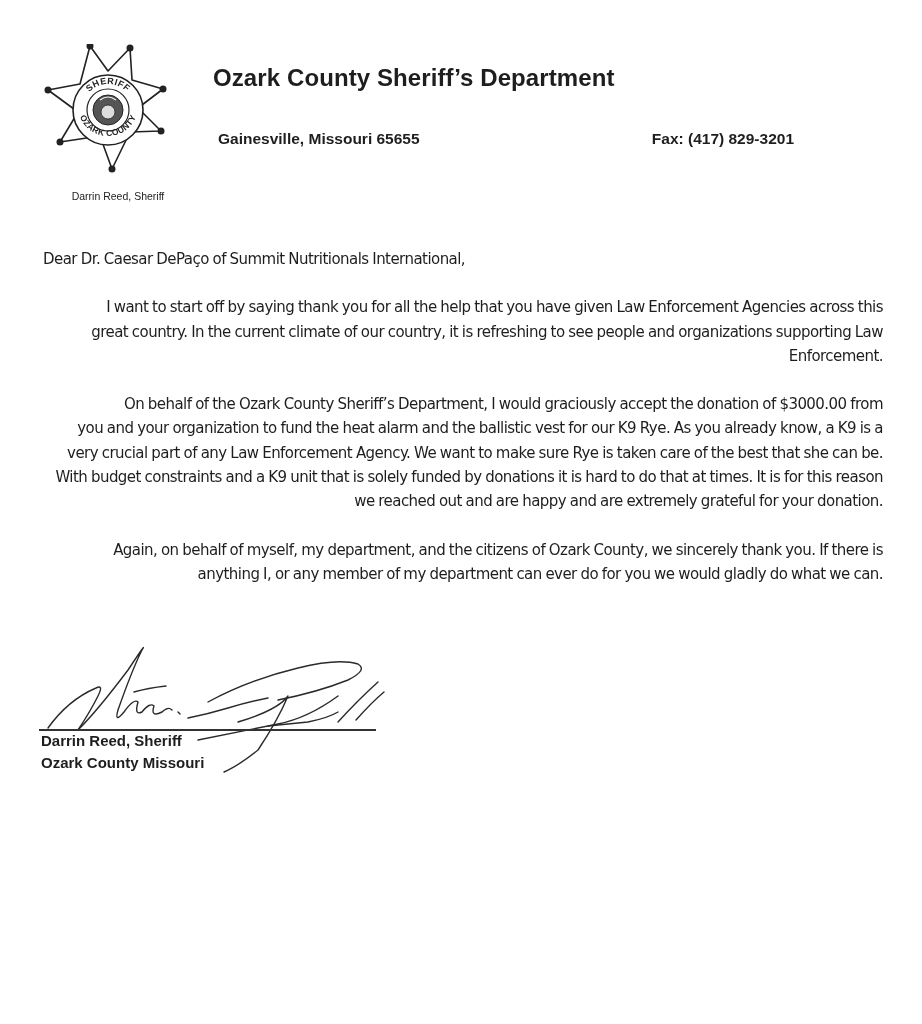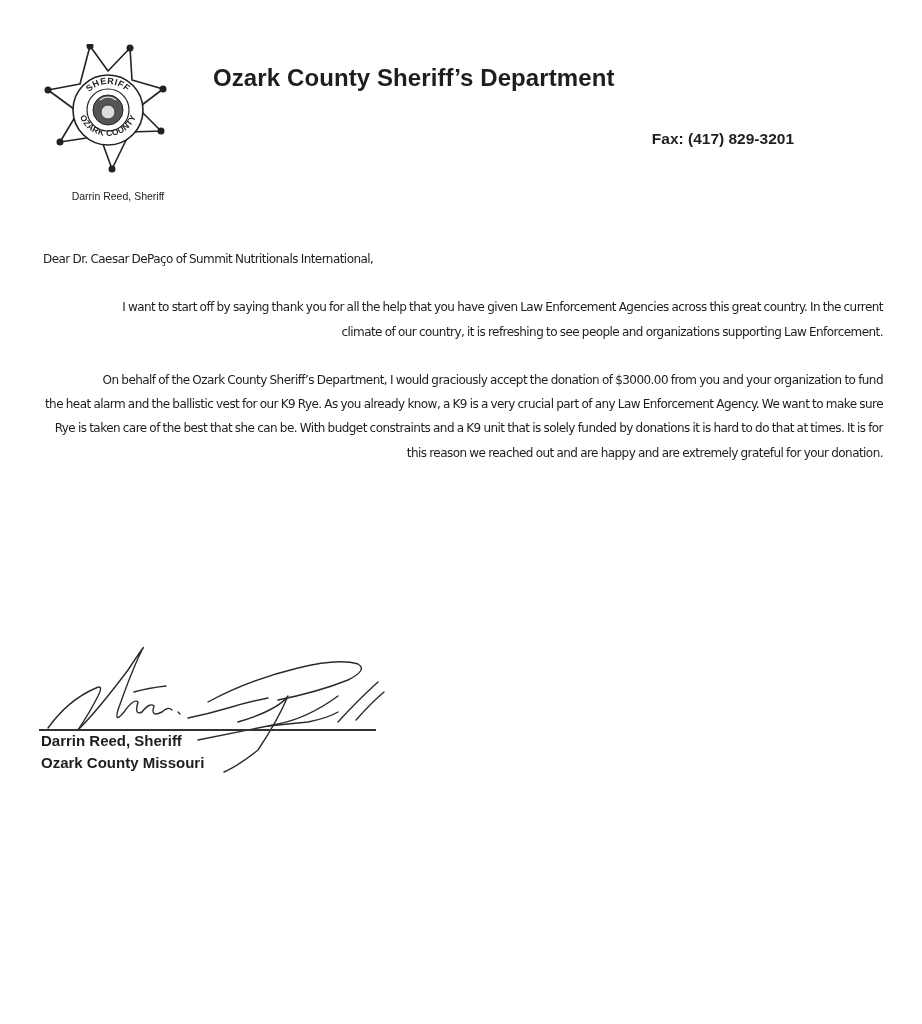--- a/index.html
+++ b/index.html
@@ -22,21 +22,21 @@
     .addr, .contact {
       position: absolute; top: 129px;
       font-family: "Liberation Sans", sans-serif; font-weight: bold;
       font-size: 15.5px; line-height: 20px; color: #1e1e1e; white-space: nowrap;
     }
     .addr { left: 218px; }
     .contact { left: 582px; text-align: right; width: 212px; }
 
     .letter {
       position: absolute; left: 43px; top: 247px; width: 840px;
-      font-family: "DejaVu Sans", sans-serif; font-size: 12px;
+      font-family: "DejaVu Sans", sans-serif; font-size: 15px;
       line-height: 24.3px; color: #1e1e1e;
       letter-spacing: -0.55px; word-spacing: -0.5px;
     }
     .letter p { margin: 0; }
     .salutation { margin-bottom: 24px !important; }
     .para { text-indent: 54px; margin-bottom: 24px !important; text-align: right; }
 
     .signature-block { position: absolute; left: 38px; top: 640px; width: 360px; height: 150px; }
     .signature-svg { position: absolute; left: 0; top: 0; width: 360px; height: 140px; }
     .sig-line {
@@ -79,31 +79,33 @@
     </text>
     <text font-family="Liberation Sans, sans-serif" font-weight="bold" font-size="8.5" fill="#222" letter-spacing="0.3">
       <textPath href="#arcBottom" startOffset="50%" text-anchor="middle" dy="6">OZARK COUNTY</textPath>
     </text>
   </svg>
   <div class="badge-caption">Darrin Reed, Sheriff</div>
 
   <div class="org-name">Ozark County Sheriff’s Department</div>
 
   <div class="addr">
+    <div>Gainesville, Missouri 65655</div>
   </div>
 
   <div class="contact">
     <div>Fax: (417) 829-3201</div>
   </div>
 </div>
 
 <div class="letter">
   <p class="salutation">Dear Dr. Caesar DePaço of Summit Nutritionals International,</p>
   <p class="para">I want to start off by saying thank you for all the help that you have given Law Enforcement Agencies across this great country.  In the current climate of our country, it is refreshing to see people and organizations supporting Law Enforcement.</p>
   <p class="para">On behalf of the Ozark County Sheriff’s Department, I would graciously accept the donation of $3000.00 from you and your organization to fund the heat alarm and the ballistic vest for our K9 Rye.  As you already know, a K9 is a very crucial part of any Law Enforcement Agency.  We want to make sure Rye is taken care of the best that she can be. With budget constraints and a K9 unit that is solely funded by donations it is hard to do that at times.  It is for this reason we reached out and are happy and are extremely grateful for your donation.</p>
+  <p class="para">Again, on behalf of myself, my department, and the citizens of Ozark County, we sincerely thank you.  If there is anything I, or any member of my department can ever do for you we would gladly do what we can.</p>
 </div>
 
 <div class="signature-block">
   <svg class="signature-svg" viewBox="0 0 360 140">
     <g fill="none" stroke="#2a2a2a" stroke-width="1.4" stroke-linecap="round" stroke-linejoin="round">
       <path d="M10 88 Q30 60 58 48 Q66 44 60 56 Q52 72 40 90"></path>
       <path d="M40 90 Q60 70 90 30 Q110 0 104 10 Q94 30 80 70 Q76 84 86 72 Q96 58 100 62 Q96 76 104 72 Q112 62 116 66 Q112 78 124 72 Q130 66 134 70"></path>
       <path d="M96 52 Q110 48 128 46"></path>
       <path d="M140 72 L142 74"></path>
       <path d="M150 78 Q170 74 190 68 Q210 62 230 58"></path>

